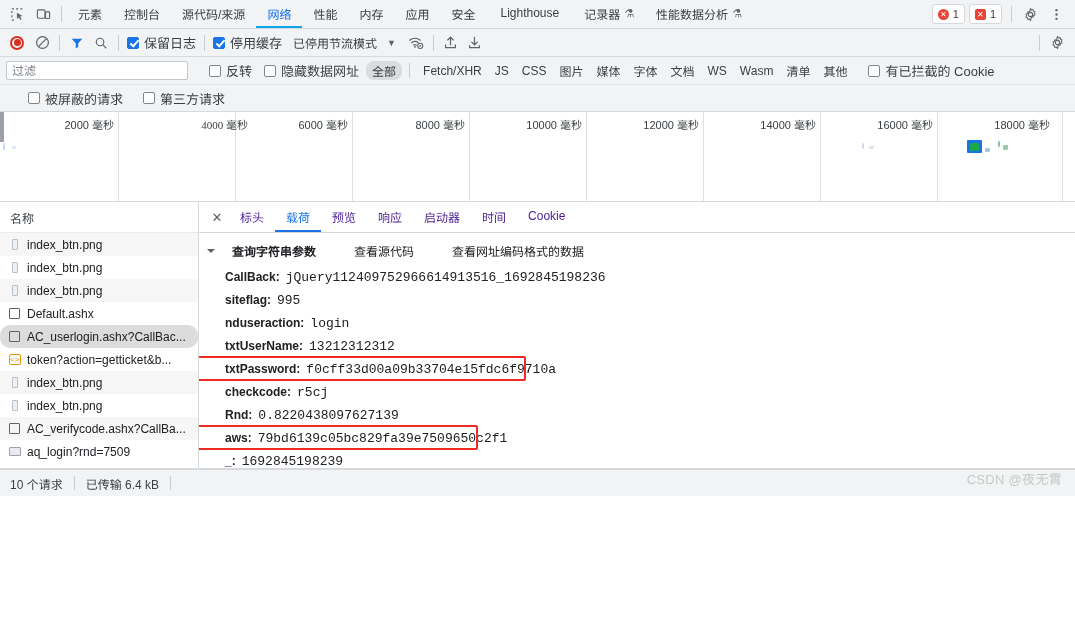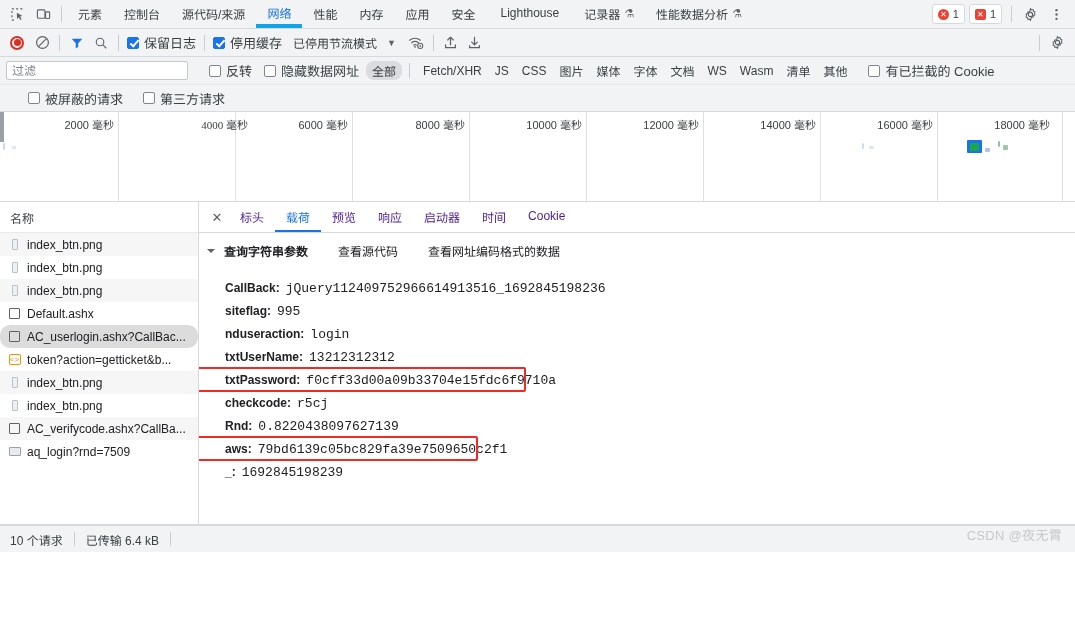--- a/index.html
+++ b/index.html
@@ -4,39 +4,39 @@
 <title>DevTools Network</title>
 <style>
   html,body{margin:0;padding:0;}
   body{
     width:1075px;height:644px;overflow:hidden;
     background:#ffffff;
     font-family:"Liberation Sans","DejaVu Sans",sans-serif;
     font-size:12px;color:#202124;
     -webkit-font-smoothing:antialiased;
   }
-  .app{position:relative;width:1075px;height:552px;display:flex;flex-direction:column;background:#fff;}
+  .app{position:relative;width:1075px;height:496px;display:flex;flex-direction:column;background:#fff;}
 
   
   .tabbar{
     height:28px;min-height:28px;display:flex;align-items:center;
     background:#f1f3f4;border-bottom:1px solid #d7dadd;padding:0 4px;
   }
   .tb-icon{
     width:26px;height:24px;display:flex;align-items:center;justify-content:center;
     color:#5f6368;cursor:pointer;border-radius:2px;
   }
   .vsep{width:1px;height:16px;background:#c9ccd0;margin:0 5px;}
   .tabs{display:flex;align-items:center;height:28px;}
   .tab{
     height:28px;padding:0 11px;display:flex;align-items:center;justify-content:center;
     font-size:12px;color:#3c4043;cursor:pointer;white-space:nowrap;
     border-bottom:2px solid transparent;box-sizing:border-box;
   }
-  .tab.active{color:#1a73e8;border-bottom:4px solid #0ea5e9;align-items:center;}
+  .tab.active{color:#1a73e8;border-bottom:2px solid #0ea5e9;align-items:center;}
   .tab .flask{margin-left:4px;font-size:11px;color:#5f6368;}
   .tabbar-right{margin-left:auto;display:flex;align-items:center;padding-right:2px;}
   .errbadge{
     display:flex;align-items:center;gap:4px;height:18px;padding:0 5px;
     border:1px solid #d5d8dc;border-radius:3px;background:#fff;
     font-size:11px;color:#3c4043;margin-right:4px;cursor:pointer;
   }
   .dot-err{
     width:11px;height:11px;border-radius:50%;background:#ea4335;color:#fff;
     font-size:8px;line-height:11px;text-align:center;font-weight:bold;
@@ -152,21 +152,21 @@
     width:24px;height:24px;display:flex;align-items:center;justify-content:center;
     color:#5f6368;cursor:pointer;border-radius:2px;font-size:13px;
   }
   .dtab{
     height:30px;padding:0 11px;display:flex;align-items:center;box-sizing:border-box;
     font-size:12px;color:#4c1d95;cursor:pointer;border-bottom:2px solid transparent;white-space:nowrap;
   }
   .dtab.active{color:#1a73e8;border-bottom-color:#1a73e8;}
 
   .dbody{flex:1;overflow:hidden;padding:9px 0 0 0;}
-  .sec-head{display:flex;align-items:center;padding-left:10px;gap:8px;margin-bottom:18px;}
+  .sec-head{display:flex;align-items:center;padding-left:10px;gap:16px;margin-bottom:7px;}
   .tri{
     width:0;height:0;border-left:4.5px solid #5f6368;border-top:4px solid transparent;
     border-bottom:4px solid transparent;transform:rotate(90deg);margin-right:3px;cursor:pointer;
   }
   .sec-title{font-size:12px;font-weight:bold;color:#202124;cursor:pointer;}
   .sec-link{font-size:12px;color:#202124;margin-left:22px;cursor:pointer;}
   .kv{
     padding:3px 0 3px 26px;font-size:12px;line-height:16px;display:flex;align-items:baseline;
     white-space:nowrap;
   }

